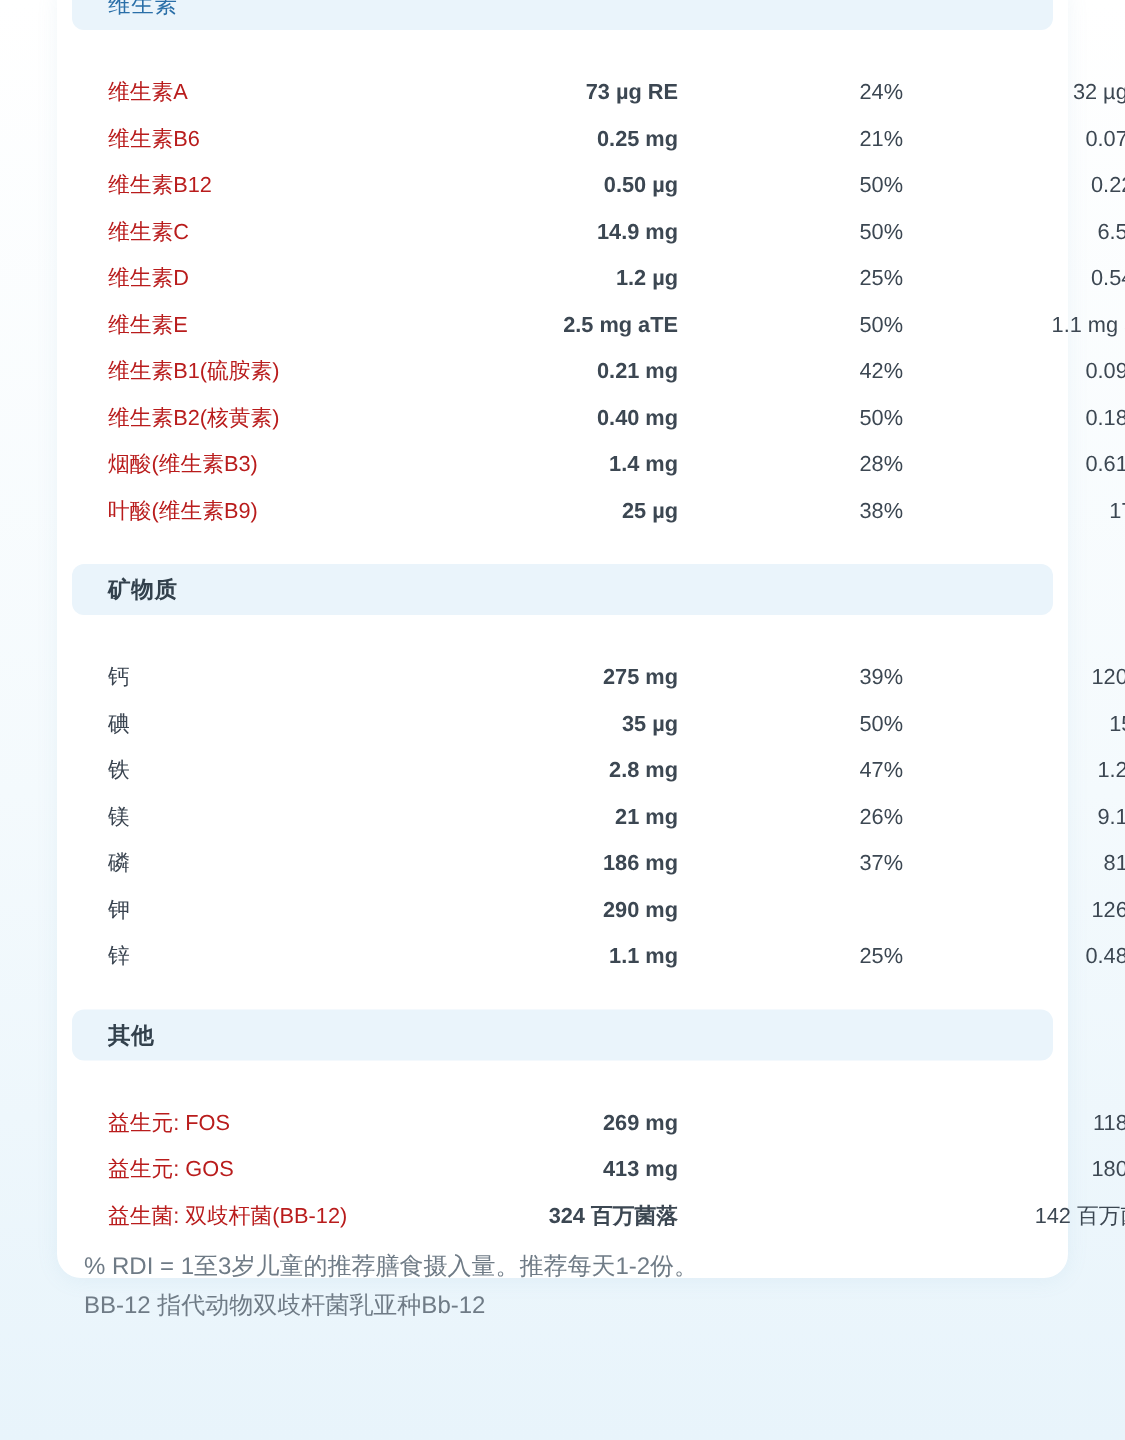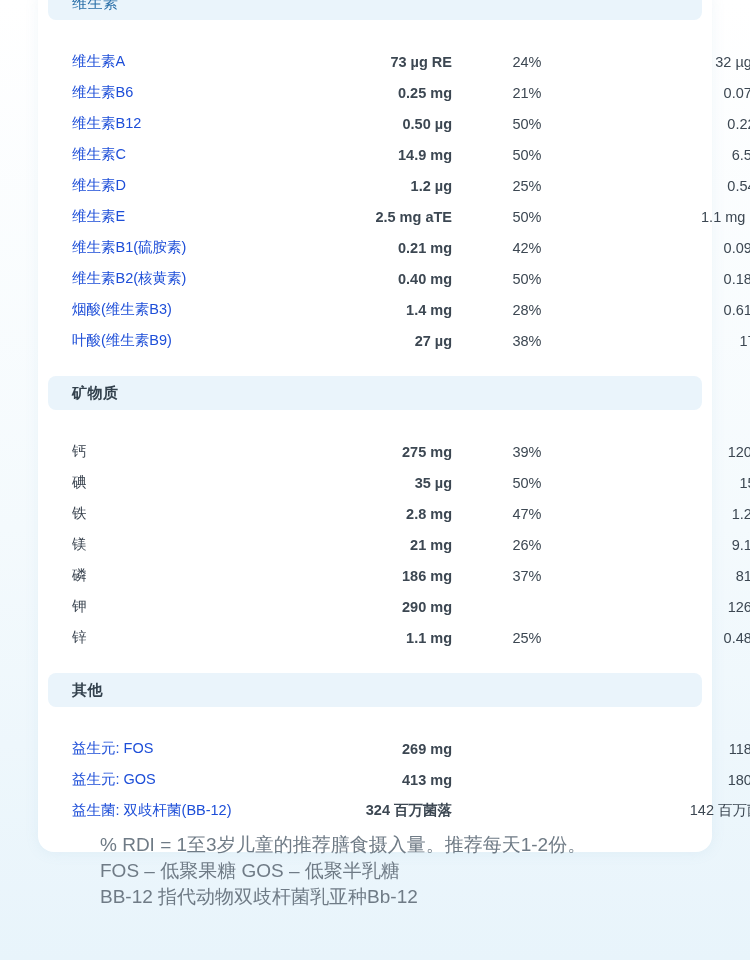--- a/index.html
+++ b/index.html
@@ -57,38 +57,37 @@
   }
   table.nut td {
     font-size: 14.5px;
     padding: 0;
     height: 31px;
     vertical-align: middle;
     white-space: nowrap;
   }
   .col-name   { width: 230px; padding-left: 34px !important; }
   .col-amount { width: 150px; text-align: right; font-weight: bold; }
-  .col-rdi    { width: 150px; text-align: center; padding-right: 30px !important; }
+  .col-rdi    { width: 150px; text-align: right; padding-right: 30px !important; }
   .col-per    { width: 144px; text-align: right; padding-right: 34px !important; }
 
-  .name-blue { color: #1d4ed8; }
+  .name-blue { color: #b91c1c; }
   .name-dark { color: #3a4450; }
   .val       { color: #3c4752; }
 
   .sec-gap-a { height: 26px; }
   .sec-gap-b { height: 20px; }
 
   .footnotes {
     position: absolute;
     left: 56px;
     top: 832px;
-    font-size: 19px;
+    font-size: 16px;
     color: #6f7b86;
     line-height: 26px;
-    margin-left: 44px;
   }
   .footnotes div { white-space: nowrap; }
 </style>
 </head>
 <body>
 
 <div class="page">
 
   <div class="card">
 
@@ -147,21 +146,21 @@
         <td class="col-per val">0.18 mg</td>
       </tr>
       <tr>
         <td class="col-name name-blue">烟酸(维生素B3)</td>
         <td class="col-amount val">1.4 mg</td>
         <td class="col-rdi val">28%</td>
         <td class="col-per val">0.61 mg</td>
       </tr>
       <tr>
         <td class="col-name name-blue">叶酸(维生素B9)</td>
-        <td class="col-amount val">27 µg</td>
+        <td class="col-amount val">25 µg</td>
         <td class="col-rdi val">38%</td>
         <td class="col-per val">17 µg</td>
       </tr>
     </tbody>
       </table>
 
     <div class="sec-gap-b"></div>
 
     <div class="section-header dark">
       <span class="title">矿物质</span>
@@ -240,17 +239,16 @@
         <td class="col-rdi val"></td>
         <td class="col-per val">142 百万菌落</td>
       </tr>
     </tbody>
       </table>
 
   </div>
 
   <div class="footnotes">
     <div>% RDI = 1至3岁儿童的推荐膳食摄入量。推荐每天1-2份。</div>
-    <div>FOS – 低聚果糖  GOS – 低聚半乳糖</div>
     <div>BB-12 指代动物双歧杆菌乳亚种Bb-12</div>
   </div>
 
 </div>
 
 </body></html>

